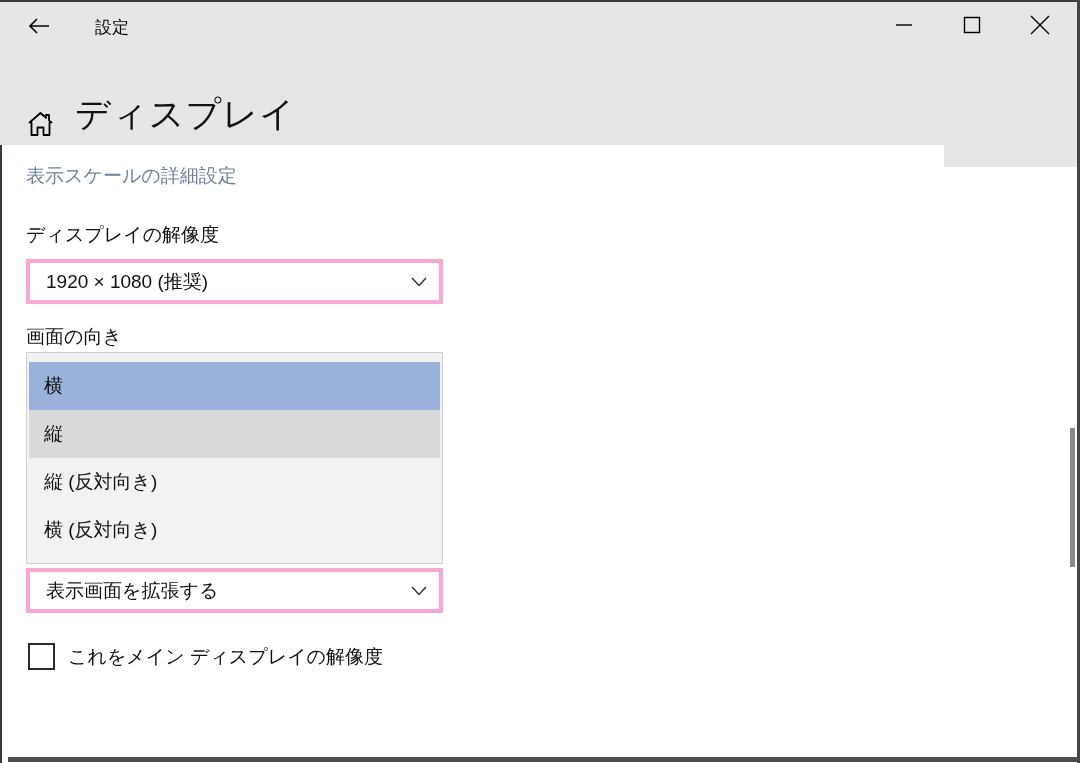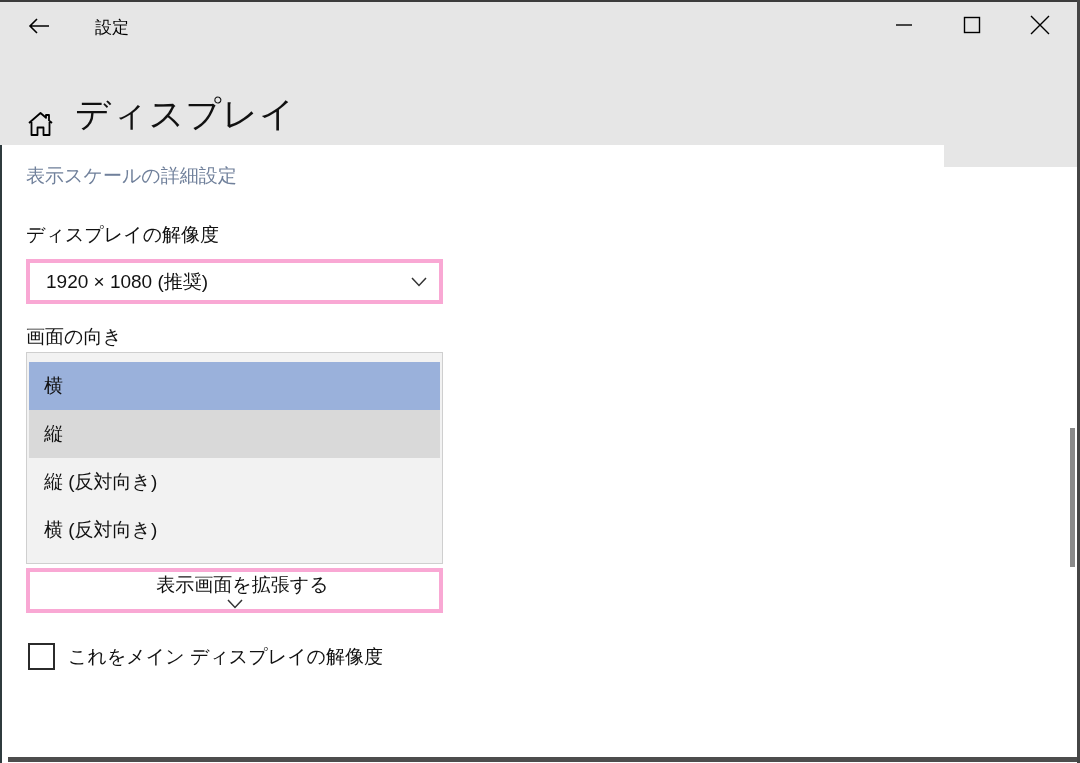--- a/index.html
+++ b/index.html
@@ -39,21 +39,21 @@
   .field-label { position: absolute; left: 24px; font-size: 19px; color: #111; }
   .label-resolution { top: 77px; }
   .label-orientation { top: 179px; }
 
   .combobox {
     position: absolute; left: 24px; width: 417px; height: 45px;
     background: #fff; border: 4px solid #f9a8d4;
     display: flex; align-items: center; cursor: pointer;
   }
   .combo-resolution { top: 114px; }
-  .combo-multidisplay { top: 423px; flex-direction: column; }
+  .combo-multidisplay { top: 423px; }
   .combo-text { padding-left: 16px; font-size: 19px; color: #111; flex: 1; }
   .combo-chevron { width: 40px; display: flex; justify-content: center; align-items: center; }
 
   .listbox {
     position: absolute; left: 24px; top: 207px; width: 417px; height: 212px;
     background: #f2f2f2; border: 1px solid #cfcfcf;
     padding: 9px 0; z-index: 10;
   }
   .list-item {
     height: 48px; margin: 0 2px; display: flex; align-items: center;

